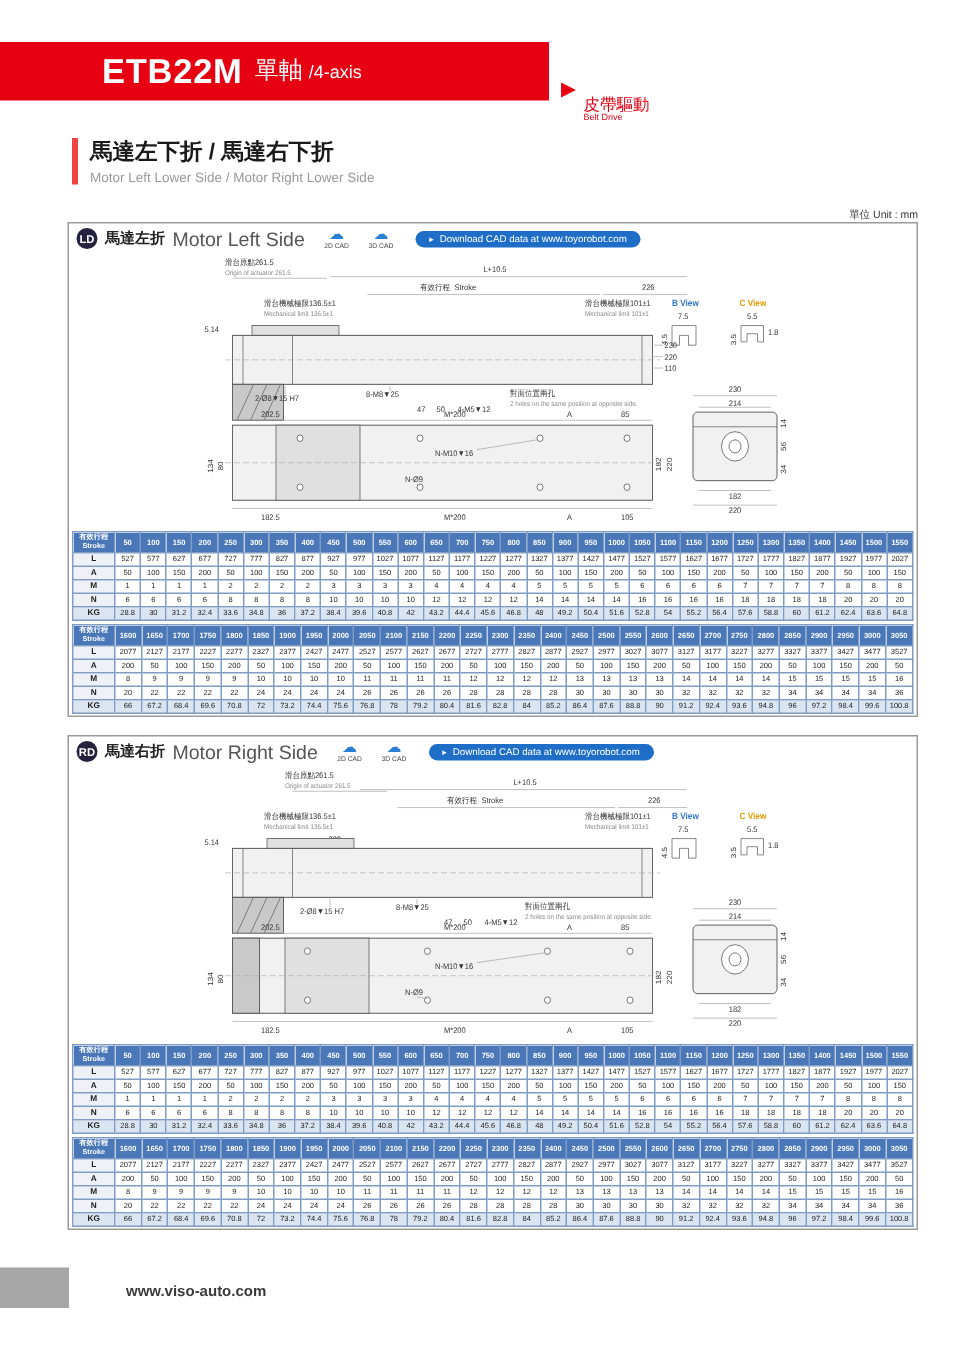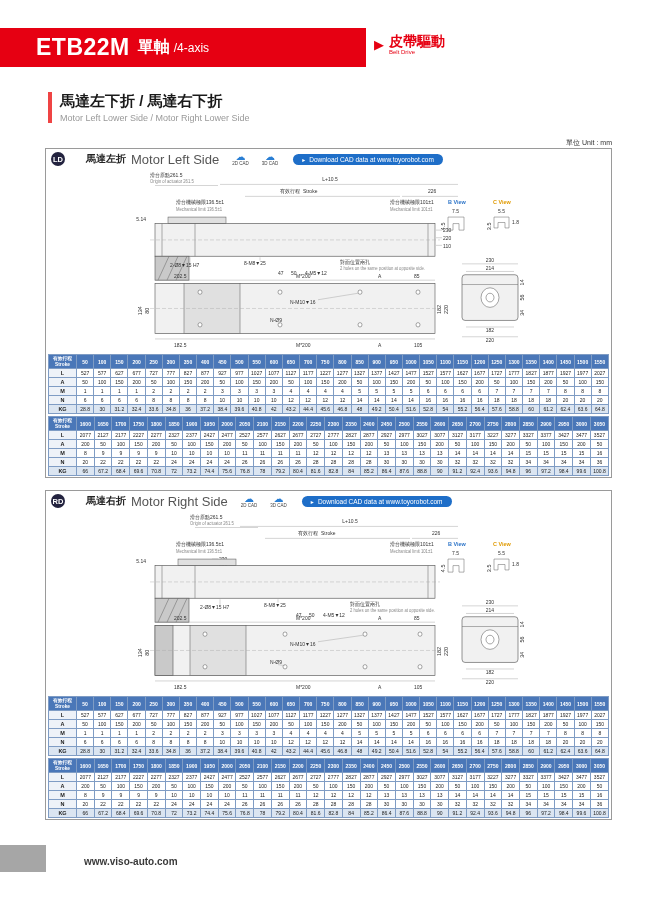--- a/index.html
+++ b/index.html
@@ -2,43 +2,43 @@
 <html><head>
 <meta charset="utf-8">
 <style>
   html,body{margin:0;padding:0;}
   body{
     width:650px;height:901px;background:#fff;position:relative;
     font-family:"Liberation Sans","DejaVu Sans",sans-serif;color:#222;overflow:hidden;
   }
   
   .banner{position:absolute;left:0;top:28px;width:366px;height:39px;background:#e60012;
-    display:flex;align-items:center;padding-left:36px;box-sizing:border-box;color:#fff;}
+    display:flex;align-items:center;padding-left:68px;box-sizing:border-box;color:#fff;}
   .banner .model{font-size:23px;font-weight:bold;letter-spacing:.5px;}
-  .banner .zh{font-size:16px;font-weight:bold;margin-left:8px;}
+  .banner .zh{font-size:16px;font-weight:normal;margin-left:8px;}
   .banner .en{font-size:12px;margin-left:4px;}
   .drive{position:absolute;left:374px;top:34px;display:flex;align-items:center;color:#e60012;gap:5px;}
   .drive .arrow{font-size:13px;line-height:13px;}
   .drive .txt{display:flex;flex-direction:column;line-height:1.1;}
-  .drive .zh{font-size:14px;font-weight:bold;}
+  .drive .zh{font-size:11px;font-weight:normal;margin-top:30px;}
   .drive .en{font-size:6px;}
   
   .section{position:absolute;left:48px;top:92px;border-left:4px solid #ef4444;padding-left:8px;}
   .section .zh{font-size:15px;font-weight:bold;color:#1a1a1a;}
   .section .en{font-size:9px;color:#999;margin-top:2px;}
   .unit{position:absolute;right:38px;font-size:7px;color:#333;}
   #unit1{top:138px;} #unit2{top:490px;}
   
   .panel{position:absolute;left:45px;width:567px;height:330px;border:1px solid #9a9a9a;
     box-sizing:border-box;padding:2px;background:#fff;}
   #panel-ld{top:148px;} #panel-rd{top:490px;}
   .panel-head{display:flex;align-items:center;gap:5px;height:16px;padding-left:3px;}
   .badge{width:14px;height:14px;border-radius:50%;background:#23233f;color:#fff;font-size:7.5px;
     font-weight:bold;display:flex;align-items:center;justify-content:center;flex:0 0 auto;}
-  .ptitle-zh{font-size:10px;font-weight:bold;margin-left:16px;}
+  .ptitle-zh{font-size:10px;font-weight:bold;}
   .ptitle-en{font-size:13px;color:#555;}
   .cloud{display:flex;flex-direction:column;align-items:center;color:#2a7fd4;margin-left:8px;line-height:1;}
   .cloud .glyph{font-size:10px;}
   .cloud .clabel{font-size:4.5px;color:#444;}
   .dl-pill{background:#1e6ec8;color:#fff;font-size:6.5px;padding:2px 9px;border-radius:9px;
     margin-left:10px;display:flex;align-items:center;gap:4px;}
   .dl-pill .dot{font-size:6px;}
   
   svg.drawing{display:block;width:557px;height:185px;margin:0 auto;}
   svg .t{font-size:5px;fill:#333;}

